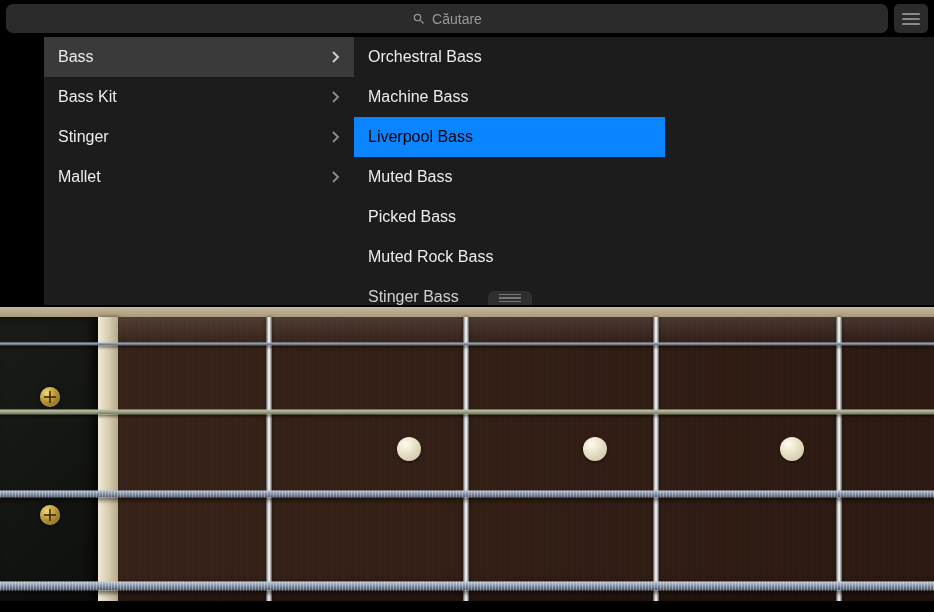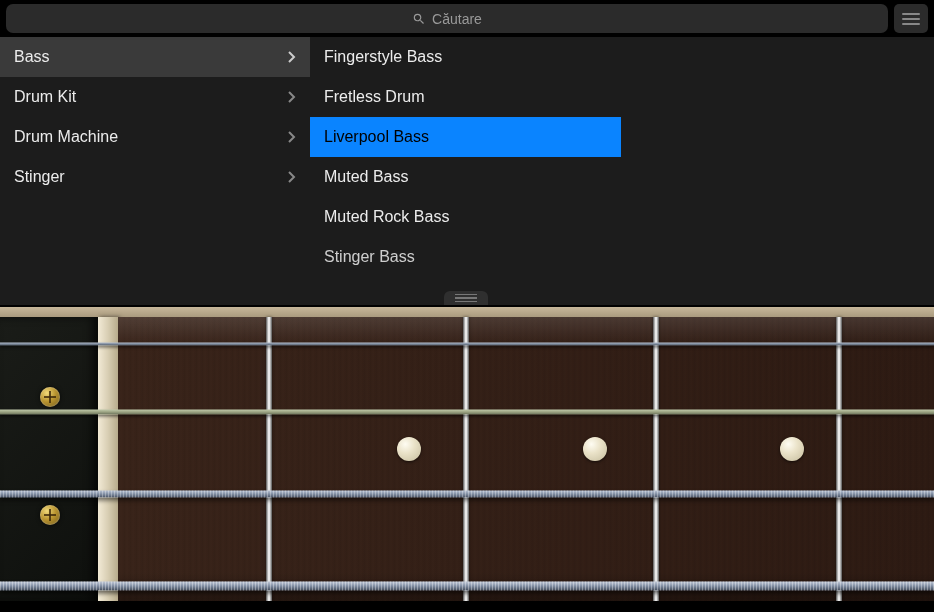--- a/index.html
+++ b/index.html
@@ -53,20 +53,21 @@
     .hamburger-line {
       width: 18px;
       height: 2px;
       background: #888;
       border-radius: 1px;
     }
     .browser {
       display: flex;
       height: 268px;
       background: #1c1c1c;
+      margin-left: 44px;
     }
     .category-col {
       width: 310px;
       background: #1c1c1c;
     }
     .preset-col {
       width: 311px;
       background: #1c1c1c;
       position: relative;
       overflow: hidden;
@@ -280,51 +281,54 @@
 
 <div class="browser">
   <div class="category-col">
     <div class="list-item selected">
       <span>Bass</span>
       <svg class="chevron" viewBox="0 0 8 12">
           <polyline points="1,1 6,6 1,11"></polyline>
         </svg>
     </div>
     <div class="list-item">
-      <span>Drum Kit</span>
-      <svg class="chevron" viewBox="0 0 8 12">
-          <polyline points="1,1 6,6 1,11"></polyline>
-        </svg>
-    </div>
-    <div class="list-item">
-      <span>Drum Machine</span>
+      <span>Bass Kit</span>
       <svg class="chevron" viewBox="0 0 8 12">
           <polyline points="1,1 6,6 1,11"></polyline>
         </svg>
     </div>
     <div class="list-item">
       <span>Stinger</span>
       <svg class="chevron" viewBox="0 0 8 12">
           <polyline points="1,1 6,6 1,11"></polyline>
         </svg>
     </div>
+    <div class="list-item">
+      <span>Mallet</span>
+      <svg class="chevron" viewBox="0 0 8 12">
+          <polyline points="1,1 6,6 1,11"></polyline>
+        </svg>
+    </div>
   </div>
 
   <div class="preset-col">
     <div class="list-item">
-      <span>Fingerstyle Bass</span>
-    </div>
-    <div class="list-item">
-      <span>Fretless Drum</span>
+      <span>Orchestral Bass</span>
+    </div>
+    <div class="list-item">
+      <span>Machine Bass</span>
     </div>
     <div class="list-item highlighted">
       <span>Liverpool Bass</span>
     </div>
     <div class="list-item">
       <span>Muted Bass</span>
+    </div>
+    <div class="list-item">
+      <span>Picked Bass</span>
     </div>
     <div class="list-item">
       <span>Muted Rock Bass</span>
     </div>
     <div class="list-item" style="opacity:0.85;">
       <span>Stinger Bass</span>
     </div>
     <div class="drag-handle">
       <div class="drag-handle-line"></div>
       <div class="drag-handle-line"></div>

